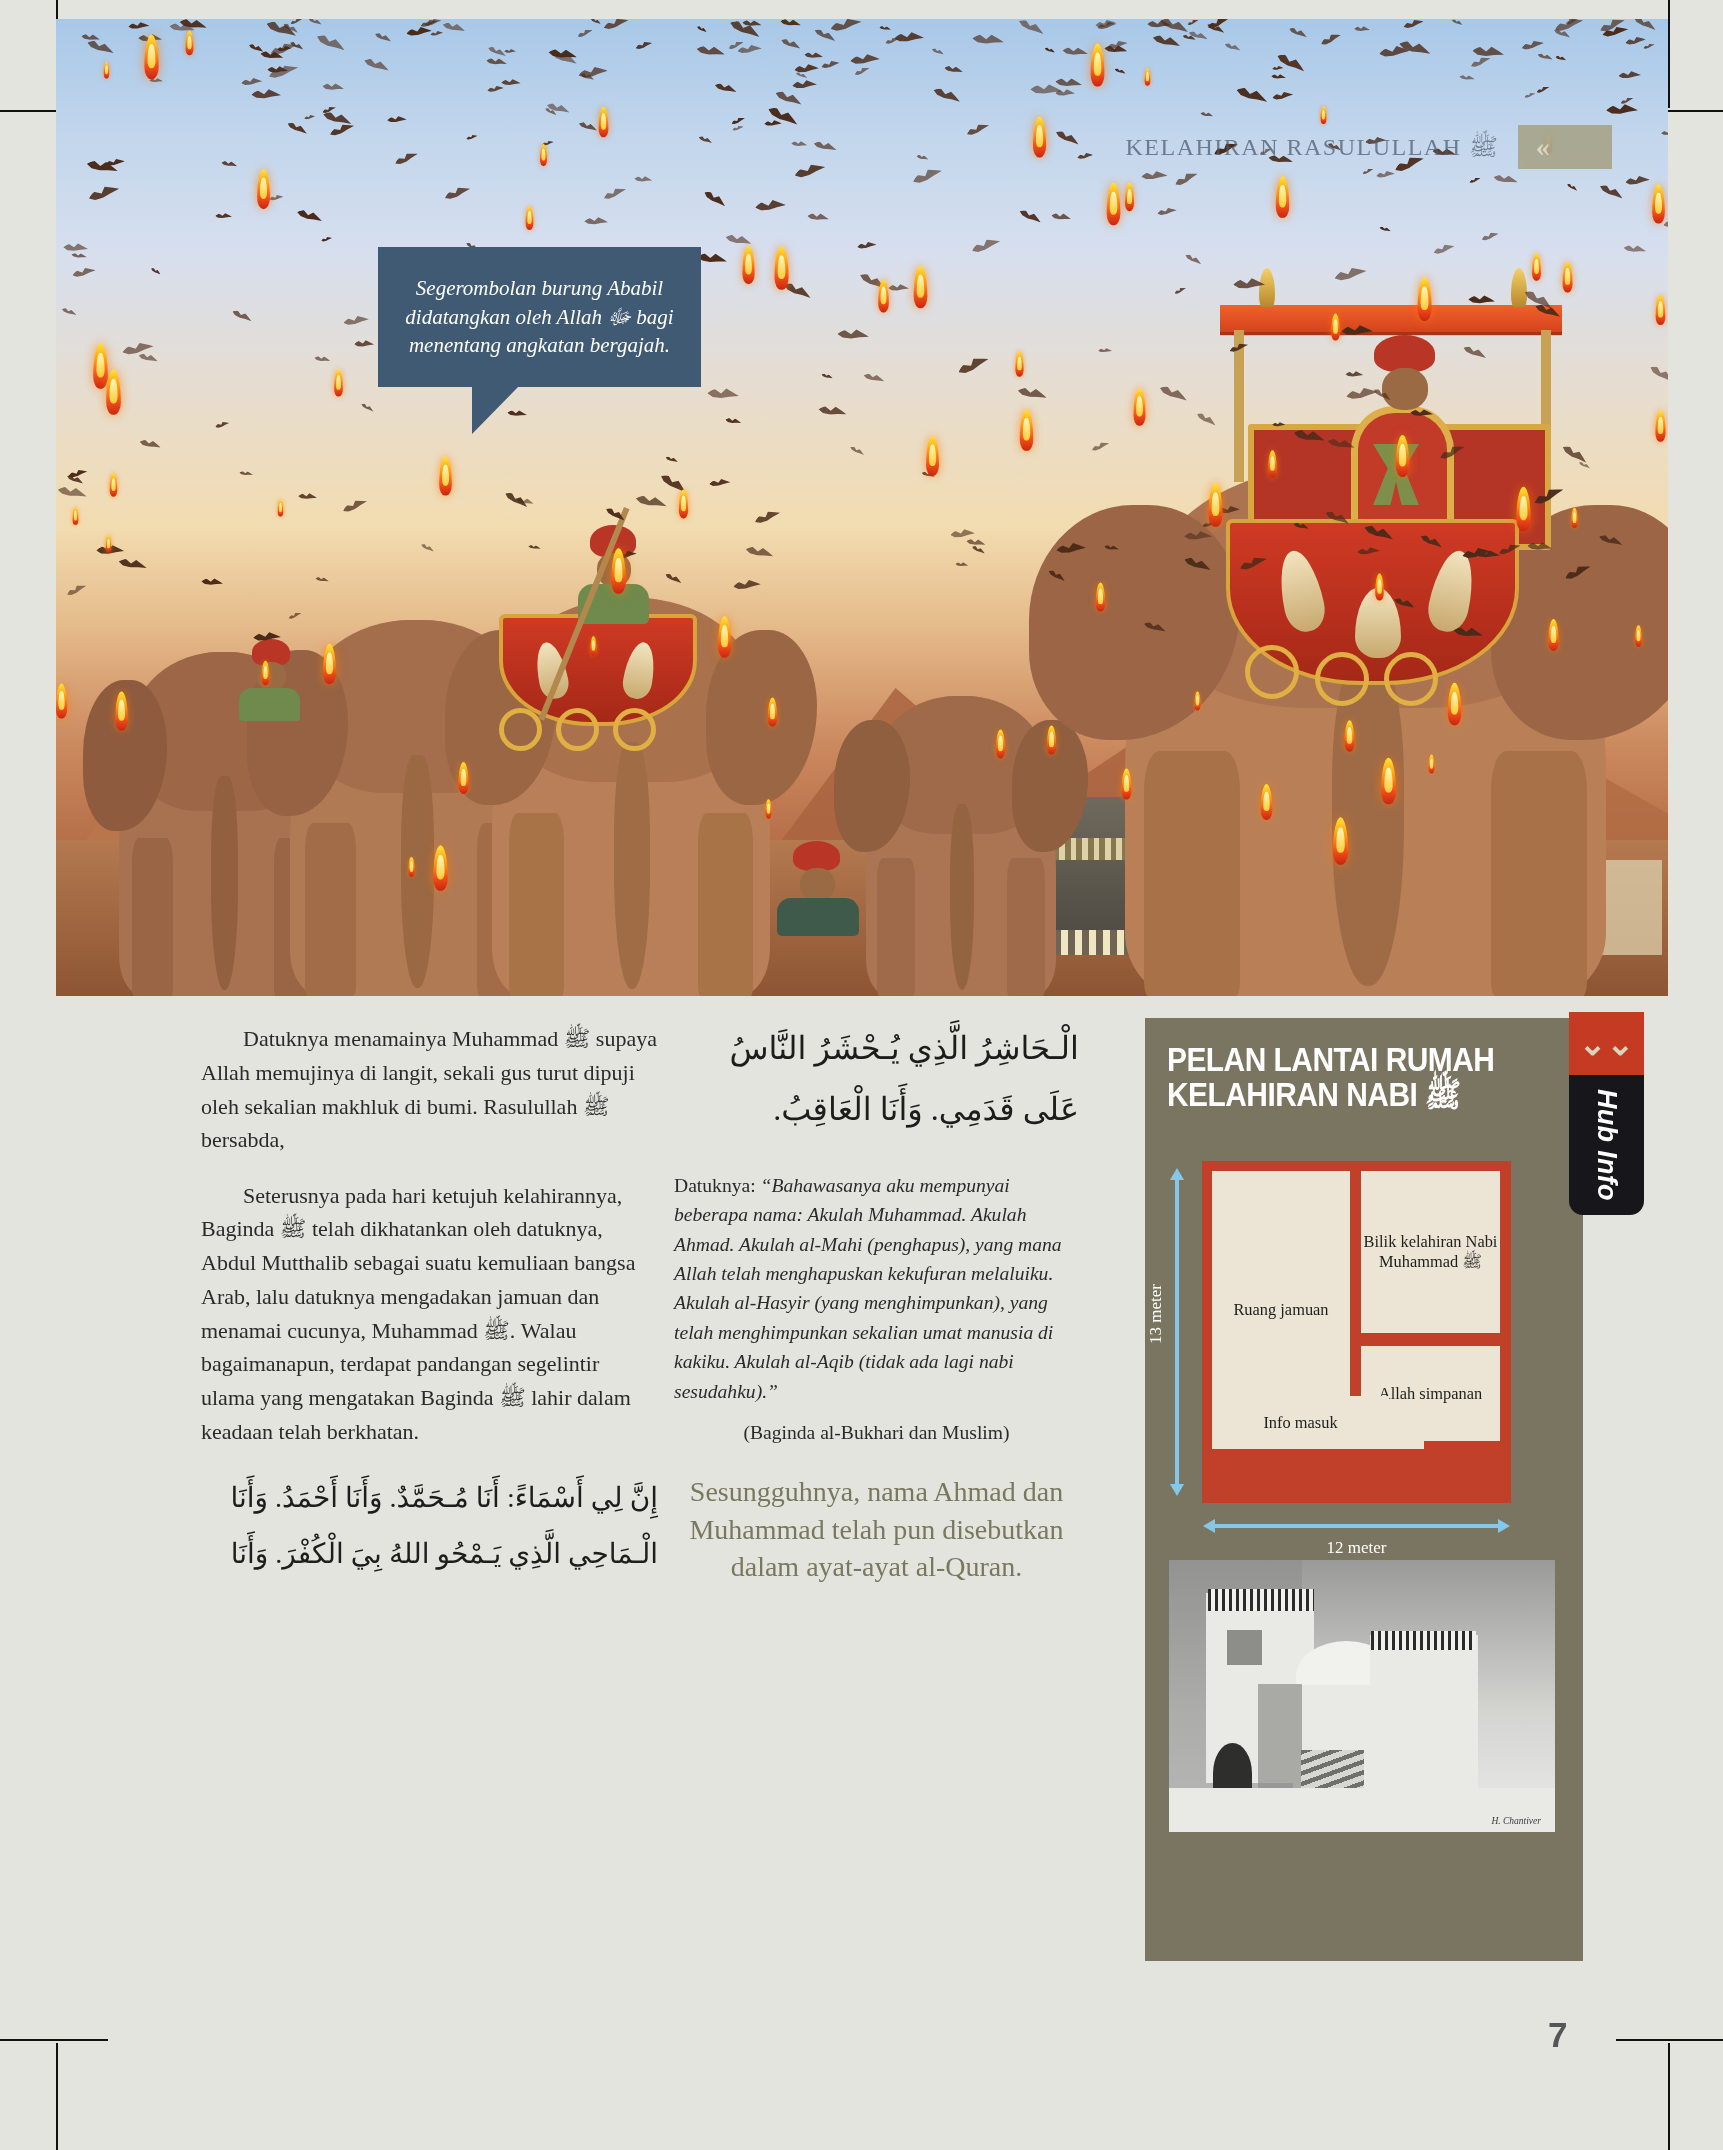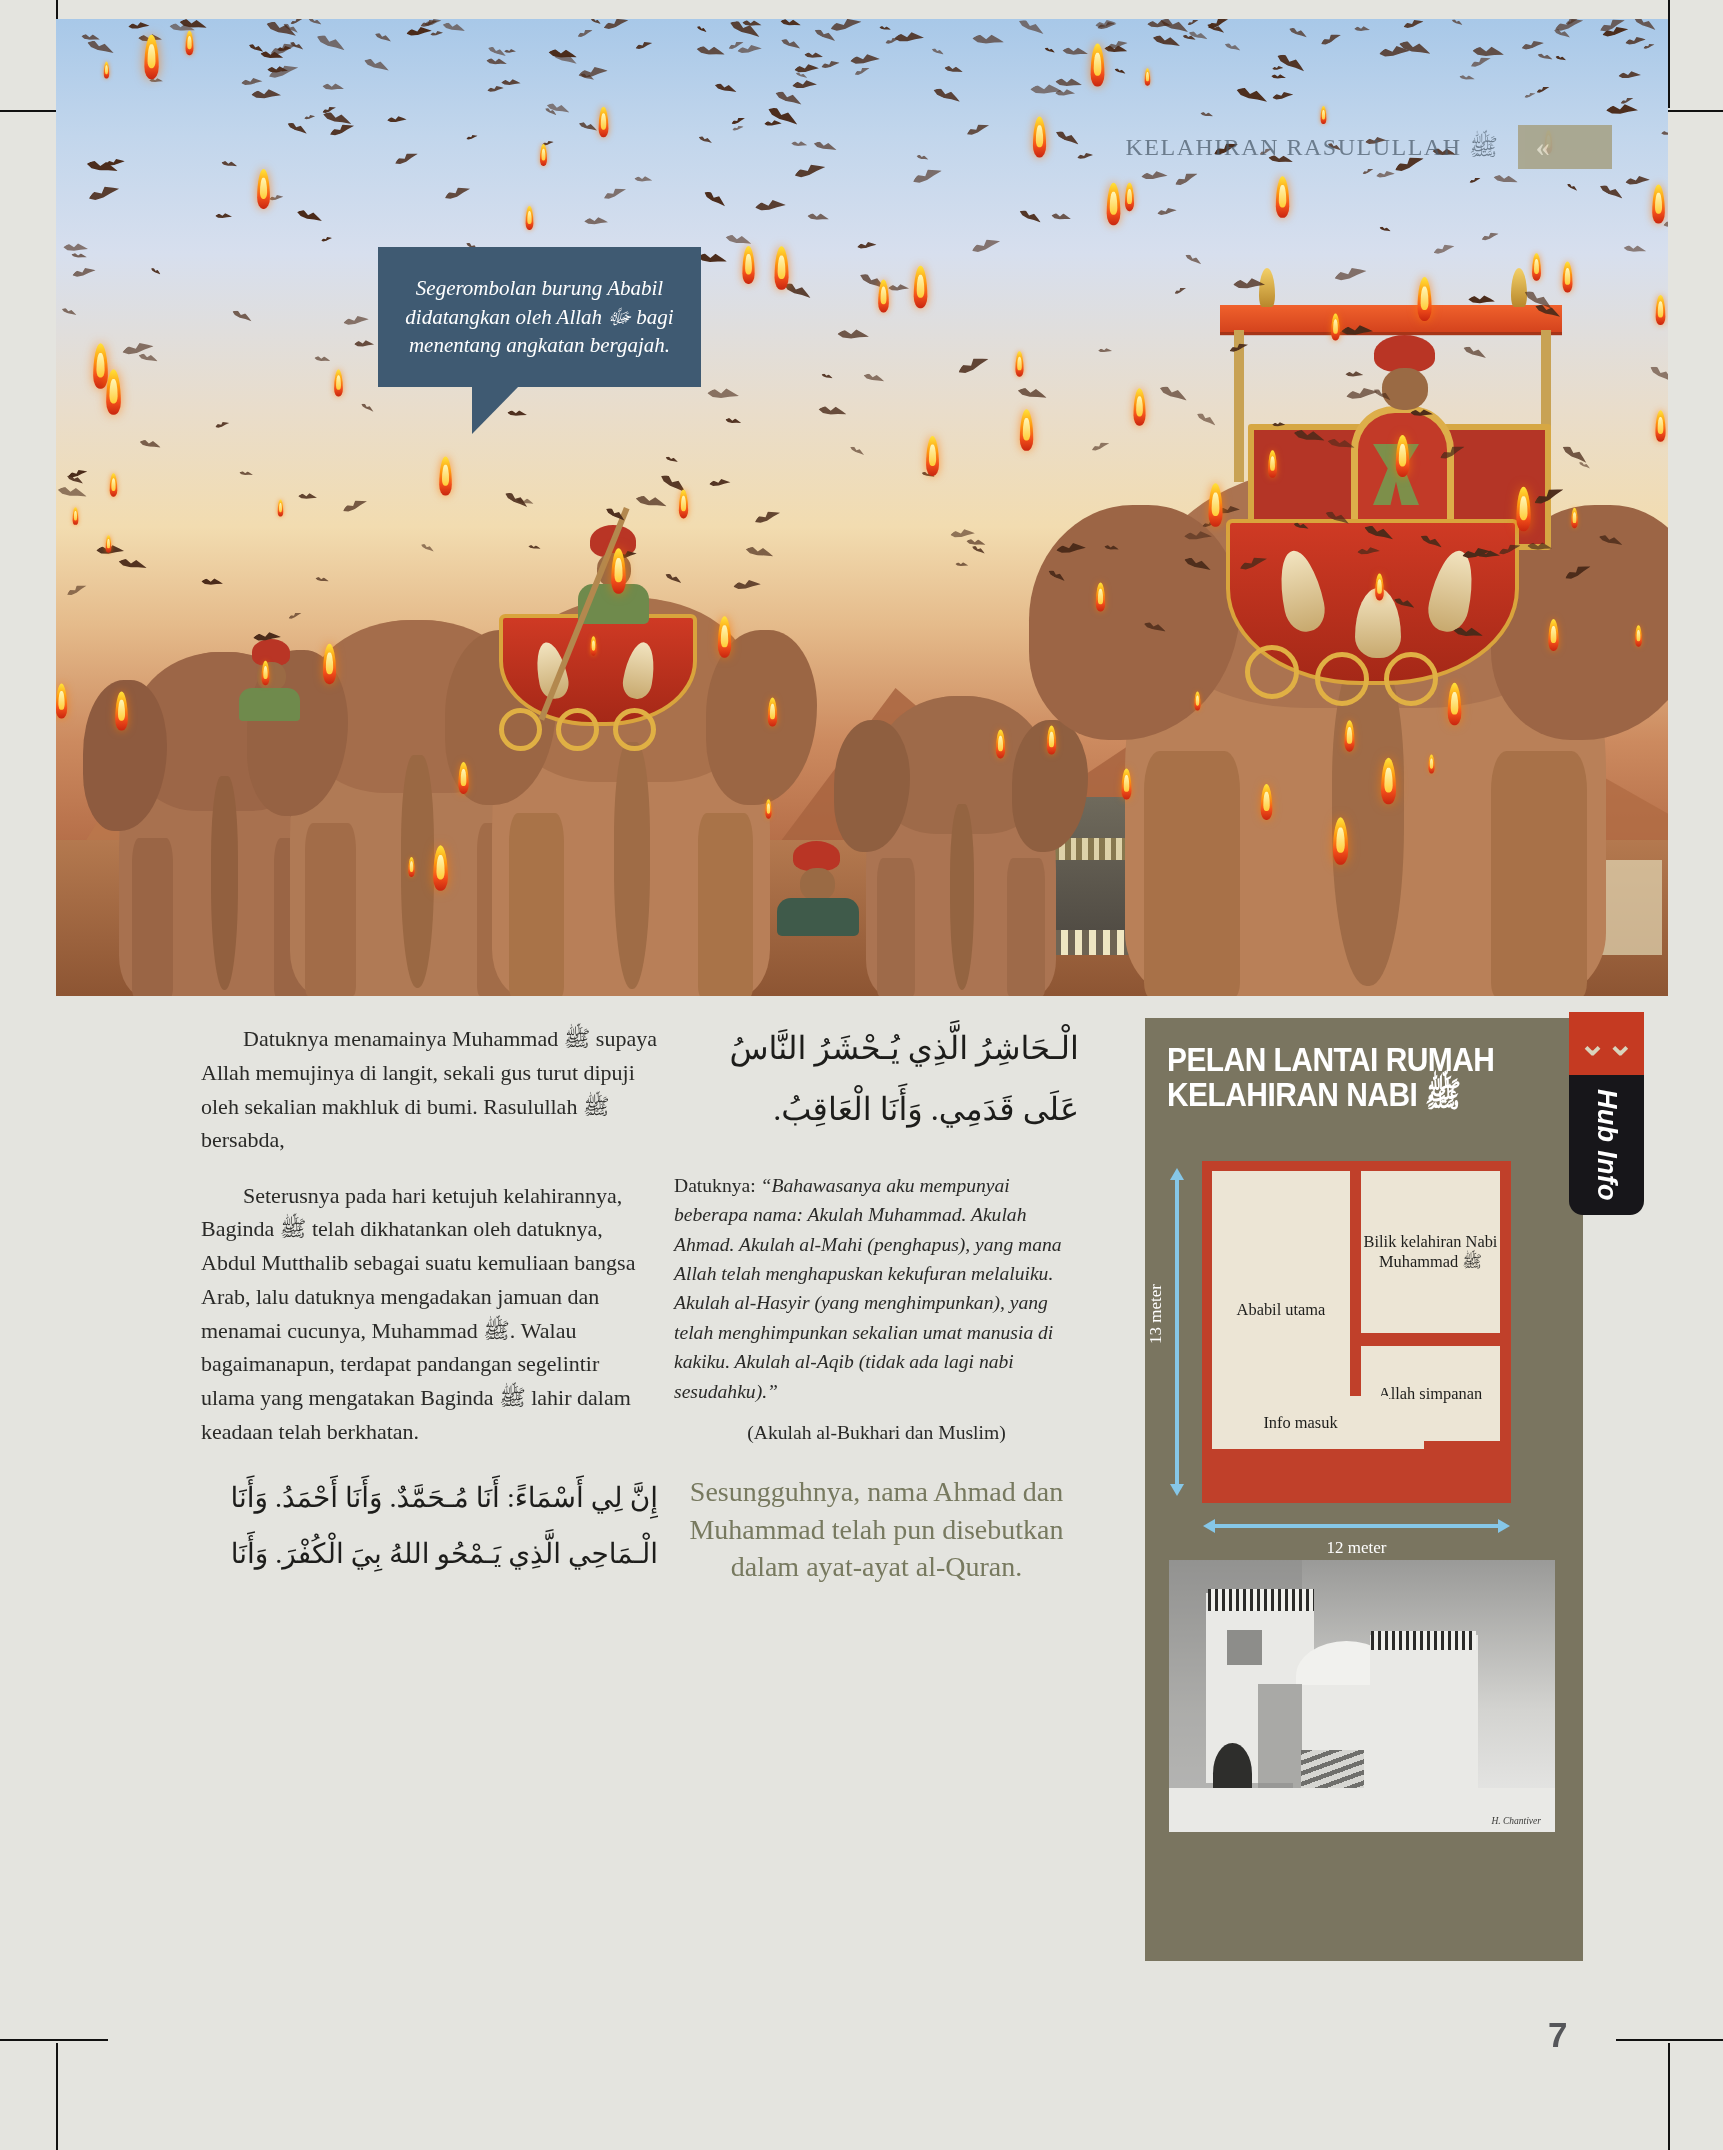--- a/index.html
+++ b/index.html
@@ -1276,41 +1276,41 @@
     <p>Seterusnya pada hari ketujuh kelahirannya, Baginda ﷺ telah dikhatankan oleh datuknya, Abdul Mutthalib sebagai suatu kemuliaan bangsa Arab, lalu datuknya mengadakan jamuan dan menamai cucunya, Muhammad ﷺ. Walau bagaimanapun, terdapat pandangan segelintir ulama yang mengatakan Baginda ﷺ lahir dalam keadaan telah berkhatan.</p>
     <div class="arabicL">إِنَّ لِي أَسْمَاءً: أَنَا مُـحَمَّدٌ. وَأَنَا أَحْمَدُ. وَأَنَا الْـمَاحِي الَّذِي يَـمْحُو اللهُ بِيَ الْكُفْرَ. وَأَنَا</div>
   </div>
 
   <div class="colM">
     <div class="arabicM">الْـحَاشِرُ الَّذِي يُـحْشَرُ النَّاسُ عَلَى قَدَمِي. وَأَنَا الْعَاقِبُ.</div>
     <div class="ertinya">
       <span class="lead">Datuknya:</span>
       <span>“Bahawasanya aku mempunyai beberapa nama: Akulah Muhammad. Akulah Ahmad. Akulah al-Mahi (penghapus), yang mana Allah telah menghapuskan kekufuran melaluiku. Akulah al-Hasyir (yang menghimpunkan), yang telah menghimpunkan sekalian umat manusia di kakiku. Akulah al-Aqib (tidak ada lagi nabi sesudahku).”</span>
     </div>
-    <div class="riwayat">(Akulah al-Bukhari dan Muslim)</div>
+    <div class="riwayat">(Baginda al-Bukhari dan Muslim)</div>
     <div class="pullq">Sesungguhnya, nama Ahmad dan Muhammad telah pun disebutkan dalam ayat-ayat al-Quran.</div>
   </div>
 
   <div class="side">
     <h2>PELAN LANTAI RUMAH KELAHIRAN NABI ﷺ</h2>
   </div>
 
   <div class="tab">
     <div class="tabtop">
       <span class="chev">⌄⌄</span>
     </div>
     <div class="tabbody">
       <span>Hub Info</span>
     </div>
   </div>
 
   <div class="plan">
     <div class="walls"></div>
     <div class="room" style="left:10px;top:10px;width:138px;height:278px;">
-      <span>Ababil utama</span>
+      <span>Ruang jamuan</span>
     </div>
     <div class="room" style="left:159px;top:10px;width:139px;height:162px;">
       <span>Bilik kelahiran Nabi Muhammad ﷺ</span>
     </div>
     <div class="room" style="left:159px;top:185px;width:139px;height:95px;">
       <span>Allah simpanan</span>
     </div>
     <div class="room" style="left:10px;top:235px;width:177px;height:53px;border-radius:0;">
       <span>Info masuk</span>
     </div>

